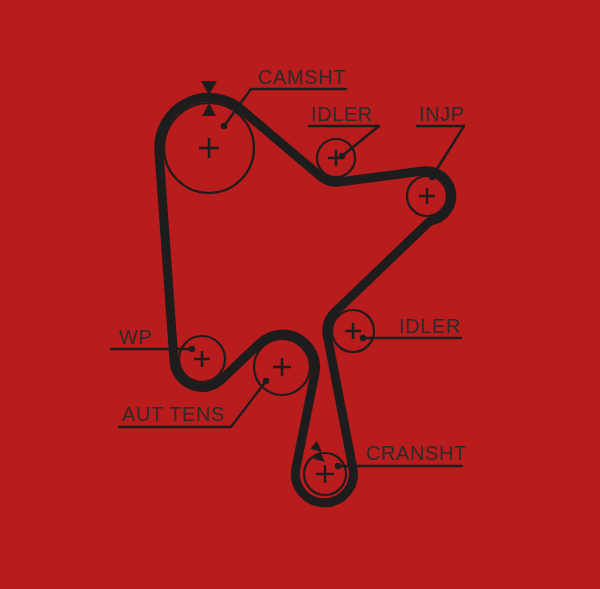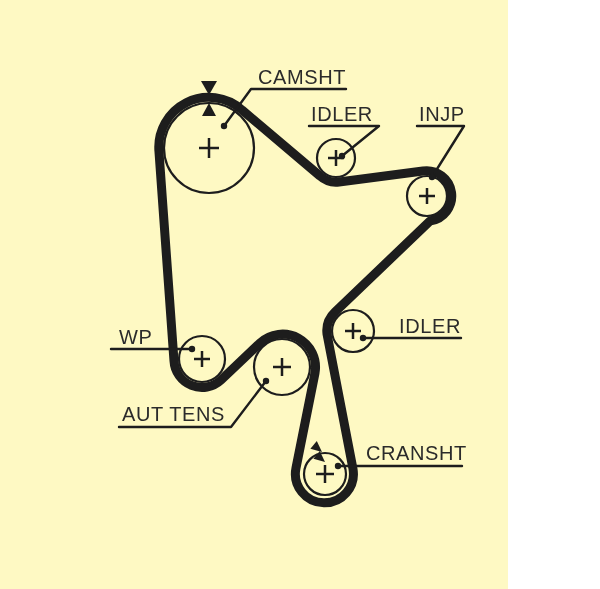--- a/index.html
+++ b/index.html
@@ -2,23 +2,23 @@
 <html><head>
 <meta charset="utf-8">
 <style>
   html, body {
     margin: 0;
     padding: 0;
     background: #ffffff;
   }
   .stage {
     position: relative;
-    width: 508px;
+    width: 600px;
     height: 589px;
-    background: #fef9c3;
+    background: #b91c1c;
     overflow: hidden;
   }
   svg text {
     font-family: "Liberation Sans", sans-serif;
     font-size: 20px;
     letter-spacing: 0.6px;
     fill: #2b2b2b;
   }
   .belt {
     fill: none;

